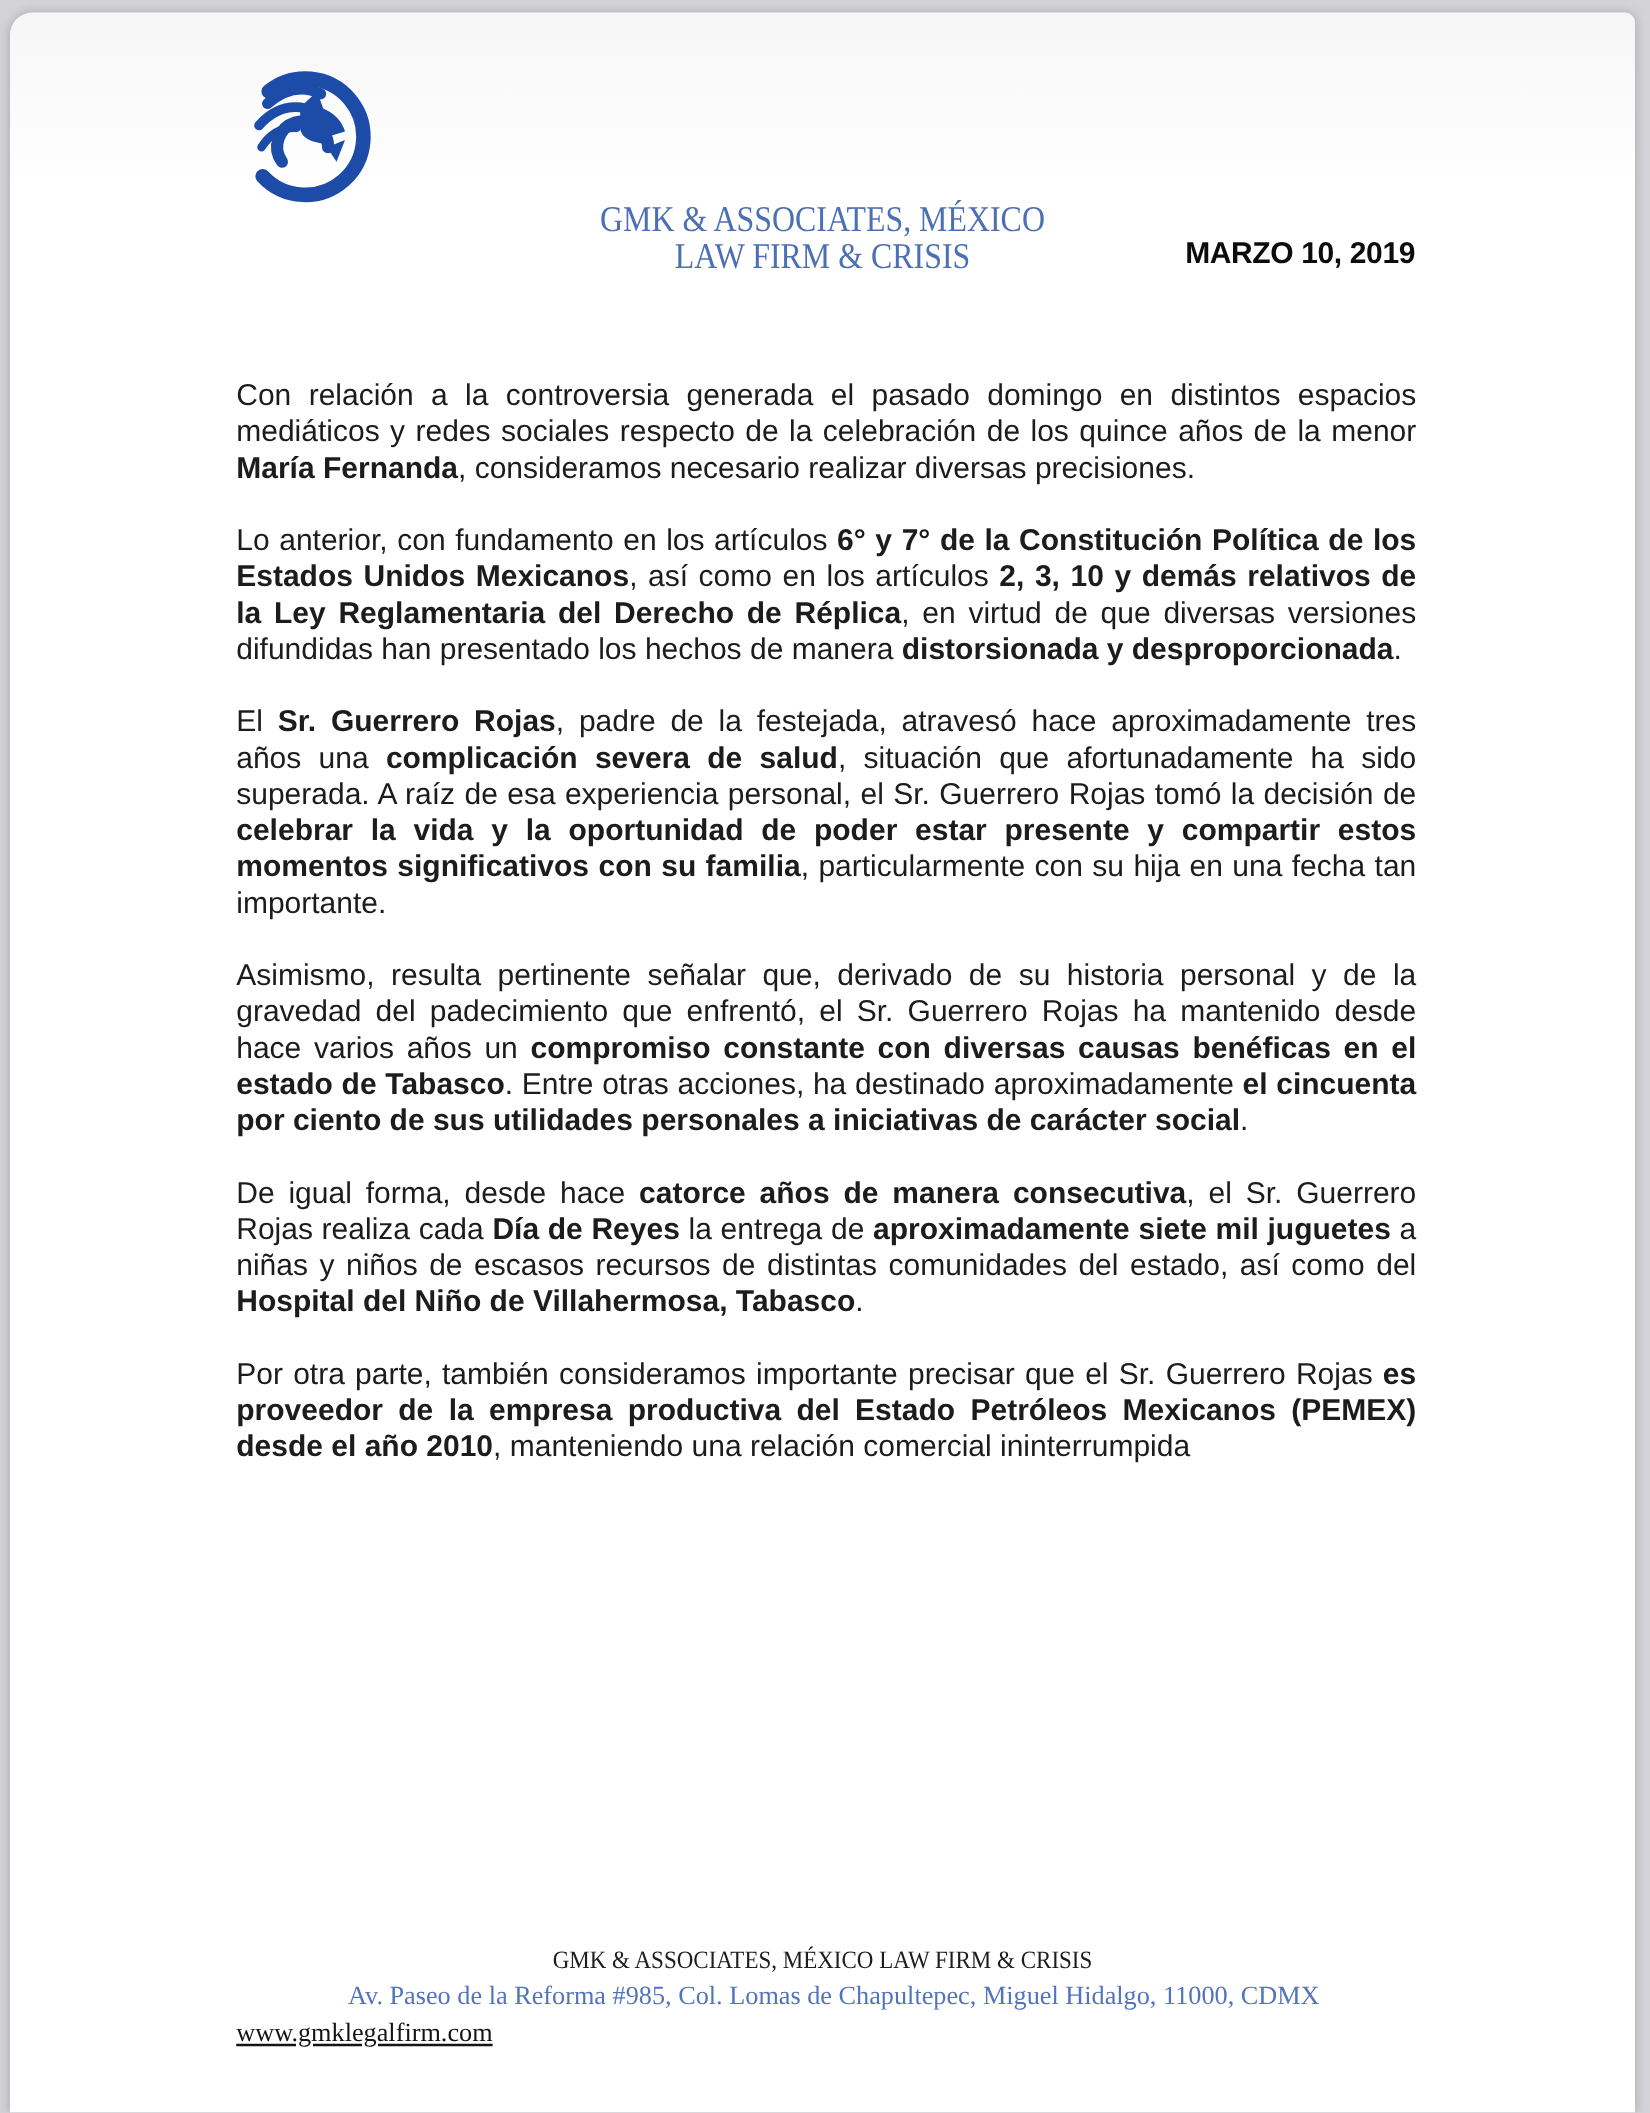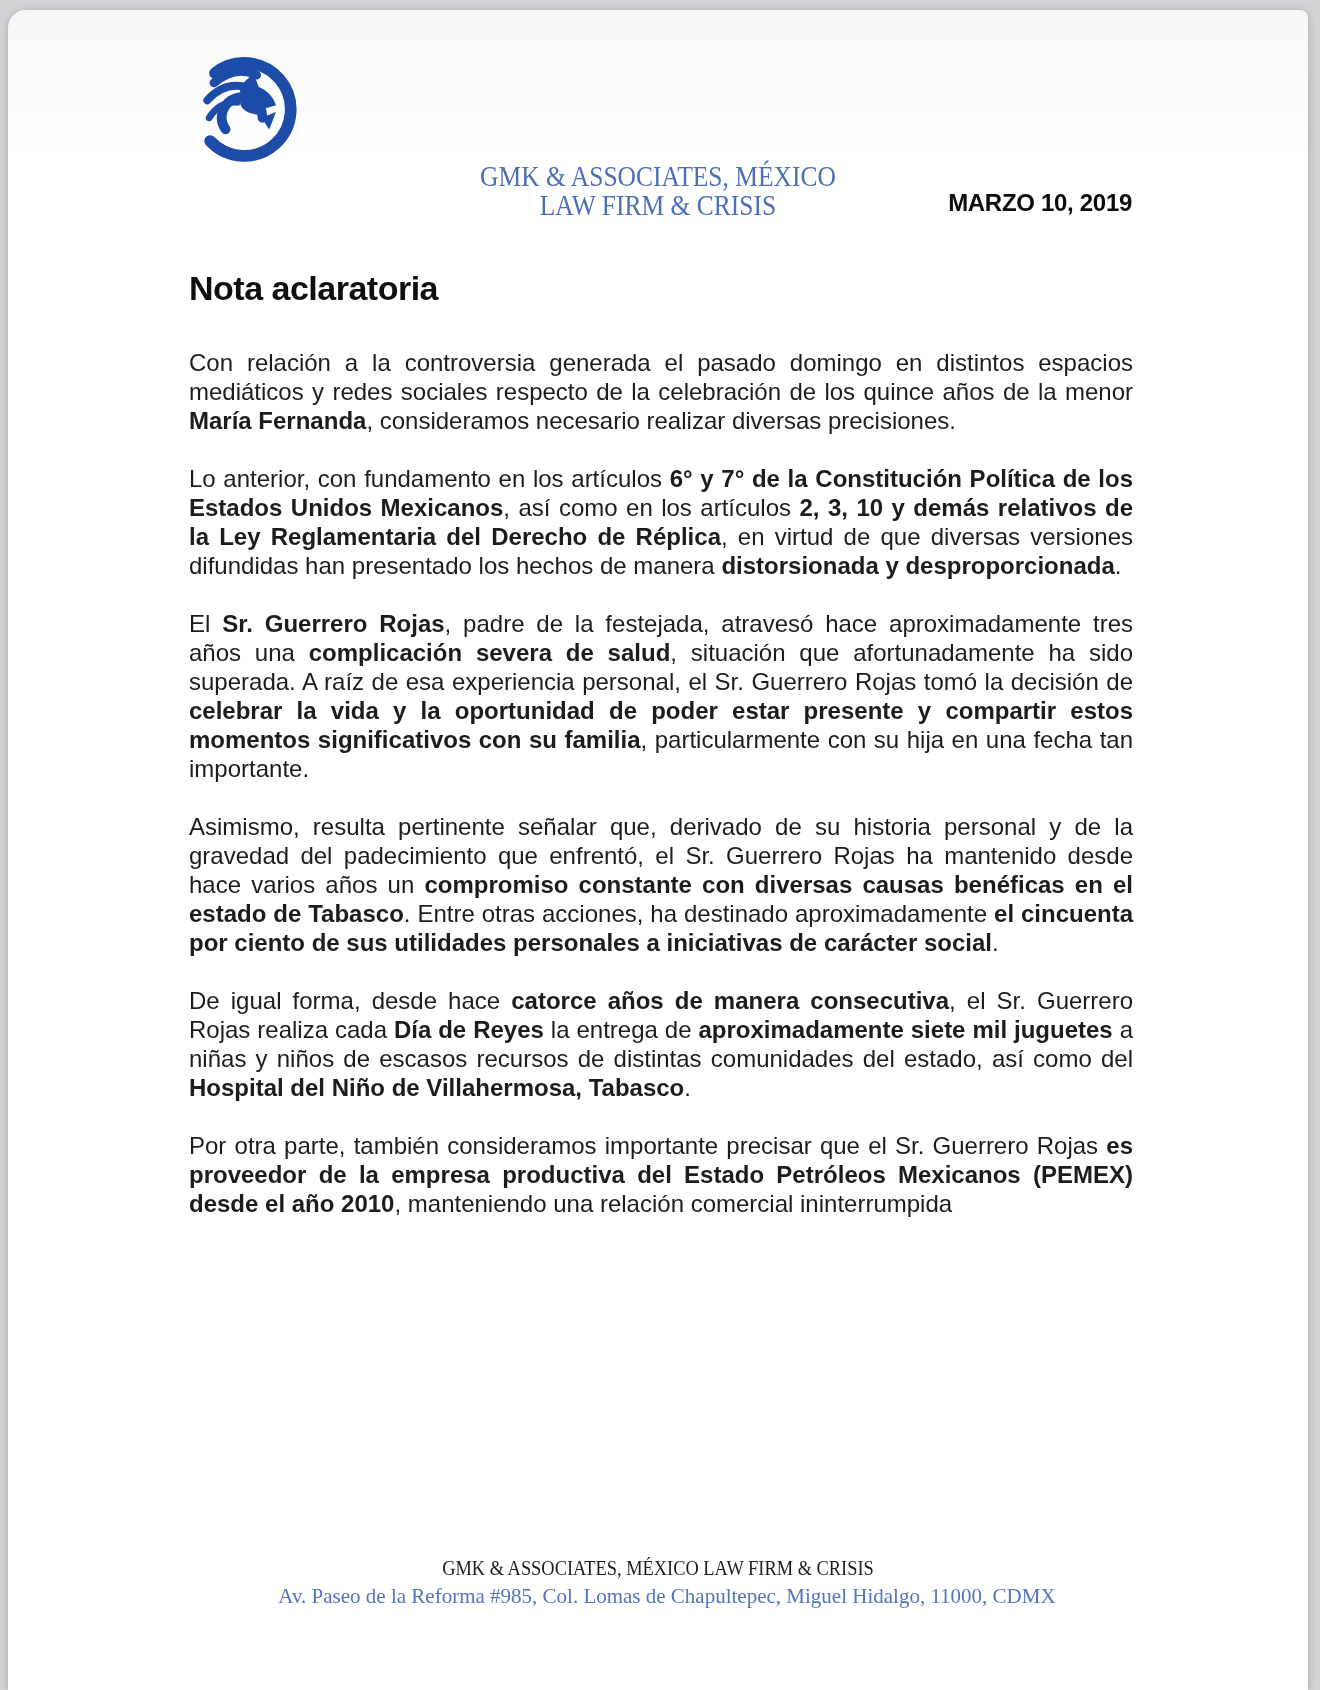--- a/index.html
+++ b/index.html
@@ -79,29 +79,31 @@
       </svg>
     </div>
     <div class="firm">
       <div>GMK &amp; ASSOCIATES, MÉXICO</div>
       <div>LAW FIRM &amp; CRISIS</div>
     </div>
     <div class="date">MARZO 10, 2019</div>
   </header>
 
   <main class="doc">
-    <h1 class="title">Nota aclaratoria</h1>
     <div class="salut">
     </div>
     <p><span>Con relación a la controversia generada el pasado domingo en distintos espacios mediáticos y redes sociales respecto de la celebración de los quince años de la menor </span><span class="b">María Fernanda</span><span>, consideramos necesario realizar diversas precisiones.</span></p>
     <p><span>Lo anterior, con fundamento en los artículos </span><span class="b">6° y 7° de la Constitución Política de los Estados Unidos Mexicanos</span><span>, así como en los artículos </span><span class="b">2, 3, 10 y demás relativos de la Ley Reglamentaria del Derecho de Réplica</span><span>, en virtud de que diversas versiones difundidas han presentado los hechos de manera </span><span class="b">distorsionada y desproporcionada</span><span>.</span></p>
     <p><span>El </span><span class="b">Sr. Guerrero Rojas</span><span>, padre de la festejada, atravesó hace aproximadamente tres años una </span><span class="b">complicación severa de salud</span><span>, situación que afortunadamente ha sido superada. A raíz de esa experiencia personal, el Sr. Guerrero Rojas tomó la decisión de </span><span class="b">celebrar la vida y la oportunidad de poder estar presente y compartir estos momentos significativos con su familia</span><span>, particularmente con su hija en una fecha tan importante.</span></p>
     <p><span>Asimismo, resulta pertinente señalar que, derivado de su historia personal y de la gravedad del padecimiento que enfrentó, el Sr. Guerrero Rojas ha mantenido desde hace varios años un </span><span class="b">compromiso constante con diversas causas benéficas en el estado de Tabasco</span><span>. Entre otras acciones, ha destinado aproximadamente </span><span class="b">el cincuenta por ciento de sus utilidades personales a iniciativas de carácter social</span><span>.</span></p>
     <p><span>De igual forma, desde hace </span><span class="b">catorce años de manera consecutiva</span><span>, el Sr. Guerrero Rojas realiza cada </span><span class="b">Día de Reyes</span><span> la entrega de </span><span class="b">aproximadamente siete mil juguetes</span><span> a niñas y niños de escasos recursos de distintas comunidades del estado, así como del </span><span class="b">Hospital del Niño de Villahermosa, Tabasco</span><span>.</span></p>
     <p><span>Por otra parte, también consideramos importante precisar que el Sr. Guerrero Rojas </span><span class="b">es proveedor de la empresa productiva del Estado Petróleos Mexicanos (PEMEX) desde el año 2010</span><span>, manteniendo una relación comercial ininterrumpida</span></p>
   </main>
 
   <footer class="ftr">
     <div class="f1">GMK &amp; ASSOCIATES, MÉXICO LAW FIRM &amp; CRISIS</div>
     <div class="f2">Av. Paseo de la Reforma #985, Col. Lomas de Chapultepec, Miguel Hidalgo, 11000, CDMX</div>
+    <div class="f3">
+      <a href="#">www.gmklegalfirm.com</a>
+    </div>
   </footer>
 
 </div>
 
 </body></html>

